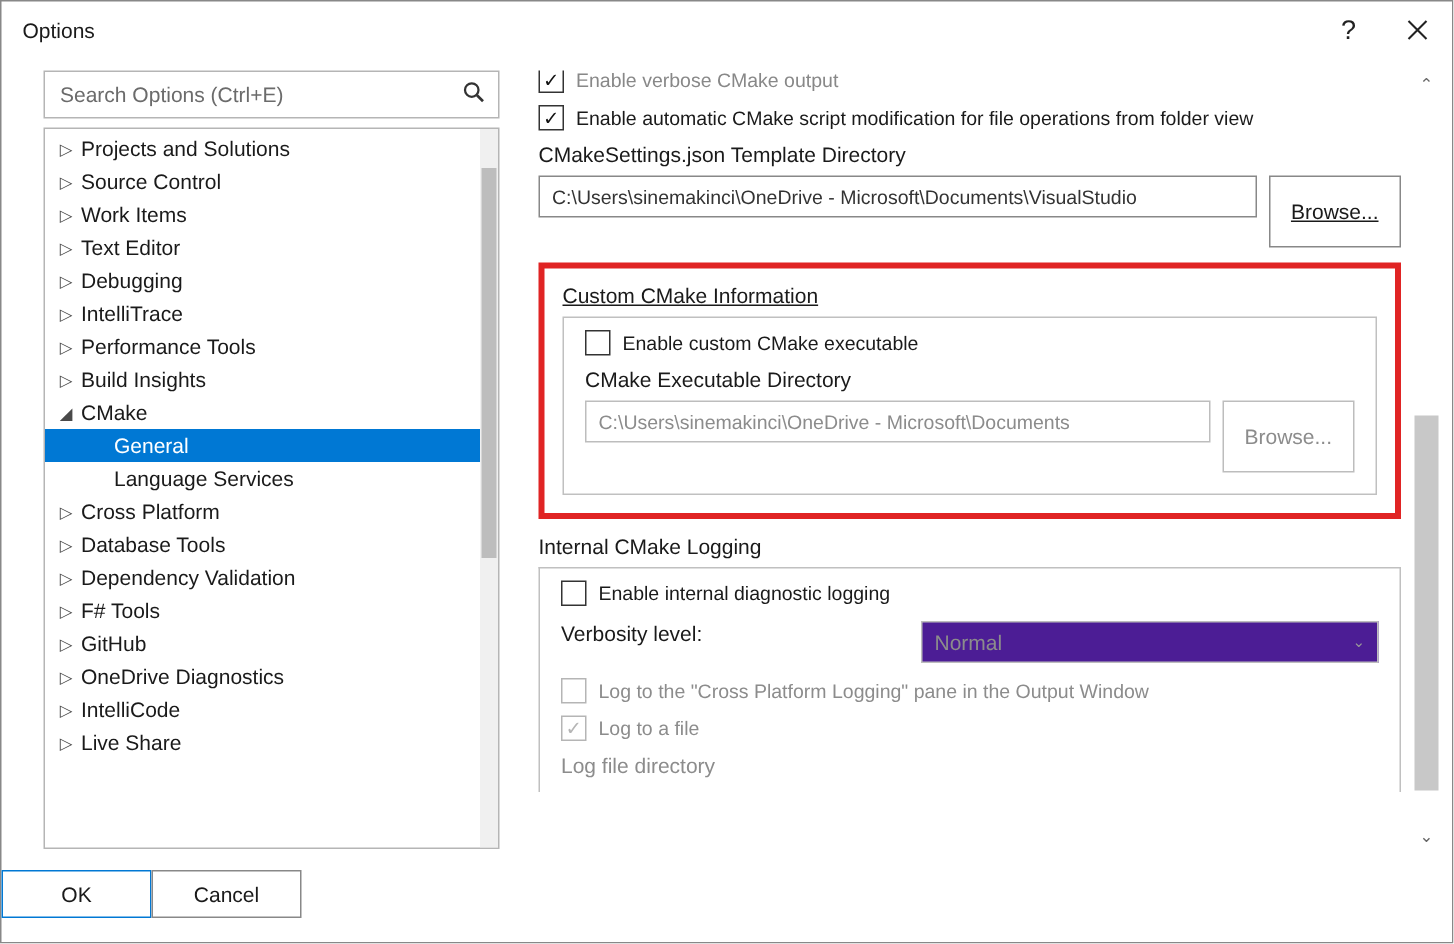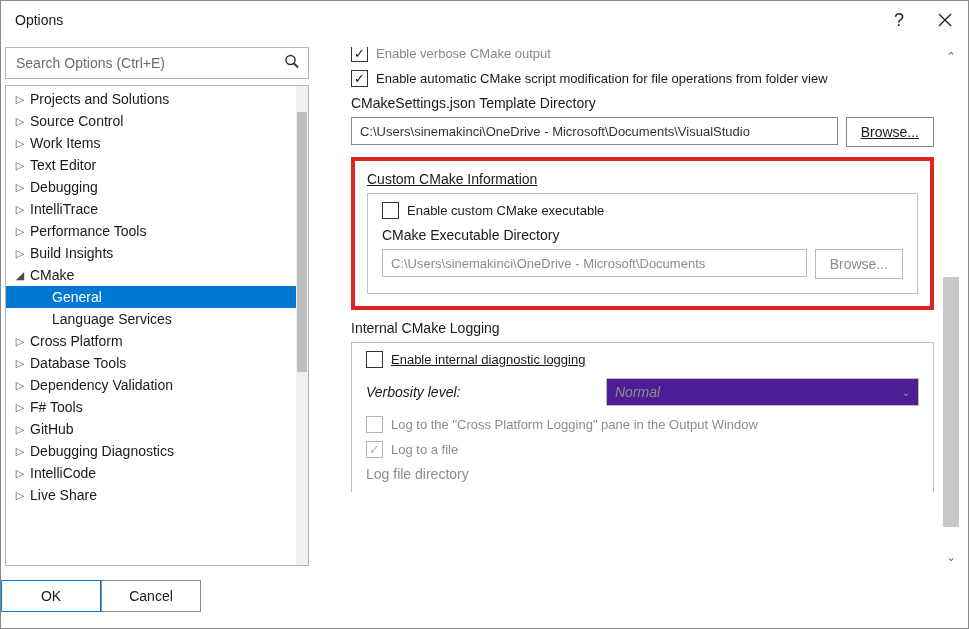--- a/index.html
+++ b/index.html
@@ -36,22 +36,22 @@
     display: flex;
     align-items: center;
     justify-content: center;
     font-size: 16px;
     color: #222;
   }
   .titlebar .tbtn.help { font-size: 18px; }
   .body {
     flex: 1;
     display: flex;
-    padding: 8px 8px 0 4px;
-    gap: 26px;
+    padding: 8px 8px 0 28px;
+    gap: 10px;
     overflow: hidden;
   }
   .left {
     width: 304px;
     display: flex;
     flex-direction: column;
     gap: 6px;
   }
   .searchwrap {
     position: relative;
@@ -204,21 +204,21 @@
     display: flex;
     align-items: center;
   }
   .txtfield.disabled {
     color: #8c8c8c;
     border-color: #bdbdbd;
   }
   .btn {
     border: 1px solid #888;
     background: #fff;
-    height: 30px;
+    height: 48px;
     padding: 0 14px;
     font-size: 14px;
     display: inline-flex;
     align-items: center;
     justify-content: center;
   }
   .btn.underline { text-decoration: underline; color: #1a1a1a; }
   .btn.disabled { border-color: #bdbdbd; color: #8c8c8c; text-decoration: none; }
   .group {
     border: 1px solid #c0c0c0;
@@ -230,24 +230,22 @@
     border: 4px solid #e02424;
     padding: 10px 12px 12px 12px;
     margin: 6px 0 10px 0;
   }
   .sub-label {
     font-size: 14px;
     margin: 6px 0 6px 0;
   }
   .verbosity-row {
     display: flex;
-    align-items: center;
     gap: 10px;
     margin: 10px 0 10px 0;
-    font-style: italic;
   }
   .verbosity-row .lbl { width: 230px; font-size: 14px; }
   .select {
     flex: 1;
     border: 1px solid #bdbdbd;
     height: 28px;
     display: flex;
     align-items: center;
     justify-content: space-between;
     padding: 0 8px;
@@ -360,21 +358,21 @@
             <div class="tree-item l1">
               <span class="arrow">▷</span>
               <span>F# Tools</span>
             </div>
             <div class="tree-item l1">
               <span class="arrow">▷</span>
               <span>GitHub</span>
             </div>
             <div class="tree-item l1">
               <span class="arrow">▷</span>
-              <span>Debugging Diagnostics</span>
+              <span>OneDrive Diagnostics</span>
             </div>
             <div class="tree-item l1">
               <span class="arrow">▷</span>
               <span>IntelliCode</span>
             </div>
             <div class="tree-item l1">
               <span class="arrow">▷</span>
               <span>Live Share</span>
             </div>
           </div>
@@ -413,21 +411,21 @@
             <div class="sub-label">CMake Executable Directory</div>
             <div class="row-inline" style="margin-bottom:0;">
               <div class="txtfield disabled">C:\Users\sinemakinci\OneDrive - Microsoft\Documents</div>
               <div class="btn disabled">Browse...</div>
             </div>
           </div>
         </div>
 
         <div class="section-label">Internal CMake Logging</div>
         <div class="group" style="border-bottom:none; padding-bottom:4px;">
-          <div class="check-row" style="margin-top:-2px;text-decoration:underline;">
+          <div class="check-row" style="margin-top:-2px;">
             <span class="chk"></span>
             <span>Enable internal diagnostic logging</span>
           </div>
           <div class="verbosity-row">
             <div class="lbl">Verbosity level:</div>
             <div class="select">
               <span>Normal</span>
               <span class="caret">⌄</span>
             </div>
           </div>

